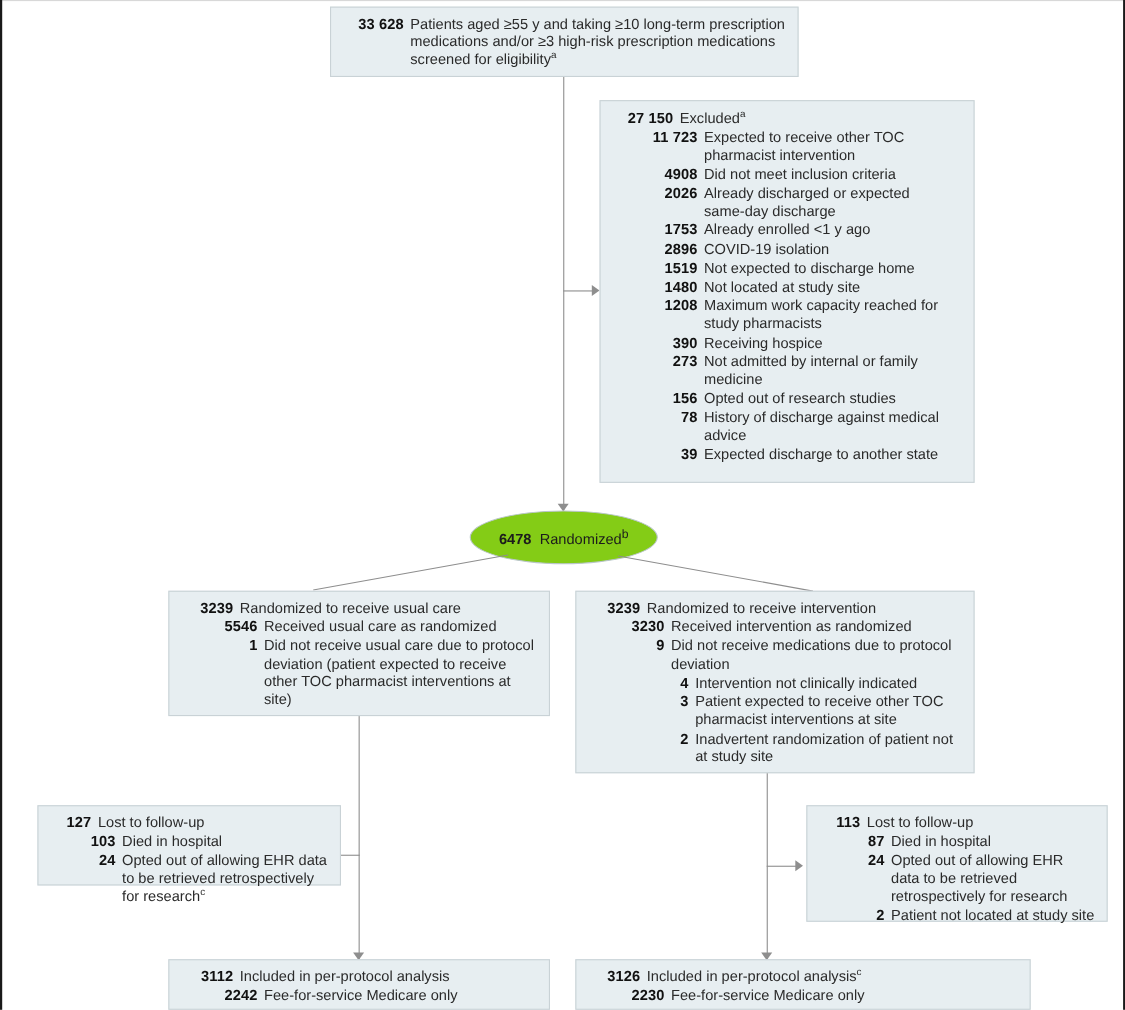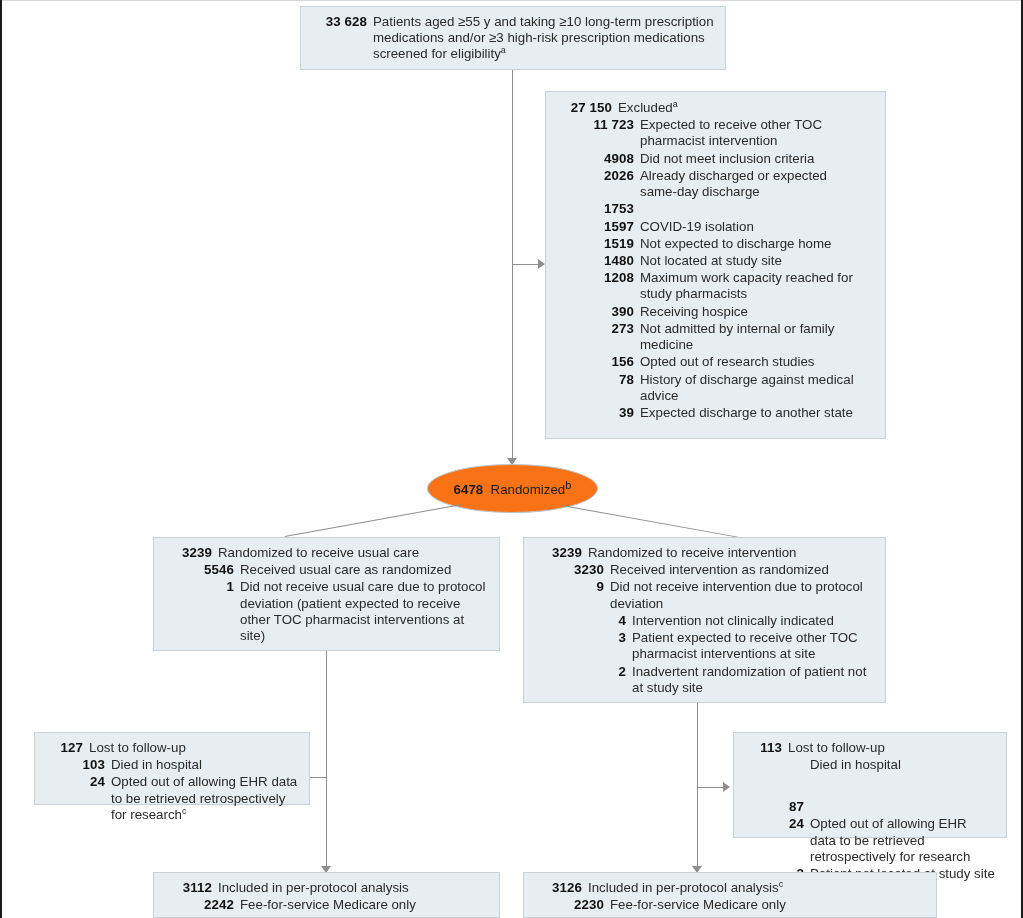--- a/index.html
+++ b/index.html
@@ -19,21 +19,21 @@
   
   .box{
     position:absolute;
     background:#e7eef1;
     border:1px solid #c9d2d6;
     box-sizing:border-box;
     padding:7px 10px 8px 10px;
   }
   .ellipse{
     position:absolute;
-    background:#f97316;
+    background:#84cc16;
     border:1px solid #b9c5ca;
     border-radius:50%;
     box-sizing:border-box;
     display:flex;align-items:center;justify-content:center;
   }
 
   
   .row{display:flex;align-items:flex-start;line-height:1.22;margin-bottom:1px;}
   .num{
     font-weight:bold;
@@ -109,23 +109,24 @@
     <div class="row lvl1 ind1">
       <div class="num" style="width:58px;">4908</div>
       <div class="lbl">Did not meet inclusion criteria</div>
     </div>
     <div class="row lvl1 ind1">
       <div class="num" style="width:58px;">2026</div>
       <div class="lbl">Already discharged or expected same-day discharge</div>
     </div>
     <div class="row lvl1 ind1">
       <div class="num" style="width:58px;">1753</div>
-    </div>
-    <div class="row lvl1 ind1">
-      <div class="num" style="width:58px;">1597</div>
+      <div class="lbl">Already enrolled &lt;1 y ago</div>
+    </div>
+    <div class="row lvl1 ind1">
+      <div class="num" style="width:58px;">2896</div>
       <div class="lbl">COVID-19 isolation</div>
     </div>
     <div class="row lvl1 ind1">
       <div class="num" style="width:58px;">1519</div>
       <div class="lbl">Not expected to discharge home</div>
     </div>
     <div class="row lvl1 ind1">
       <div class="num" style="width:58px;">1480</div>
       <div class="lbl">Not located at study site</div>
     </div>
@@ -184,21 +185,21 @@
     <div class="row lvl0">
       <div class="num" style="width:48px;">3239</div>
       <div class="lbl">Randomized to receive intervention</div>
     </div>
     <div class="row lvl1 ind1">
       <div class="num" style="width:48px;">3230</div>
       <div class="lbl">Received intervention as randomized</div>
     </div>
     <div class="row lvl1 ind1">
       <div class="num" style="width:48px;">9</div>
-      <div class="lbl">Did not receive intervention due to protocol deviation</div>
+      <div class="lbl">Did not receive medications due to protocol deviation</div>
     </div>
     <div class="row lvl2 ind2">
       <div class="num" style="width:48px;">4</div>
       <div class="lbl">Intervention not clinically indicated</div>
     </div>
     <div class="row lvl2 ind2">
       <div class="num" style="width:48px;">3</div>
       <div class="lbl">Patient expected to receive other TOC pharmacist interventions at site</div>
     </div>
     <div class="row lvl2 ind2">
@@ -231,21 +232,21 @@
       <div class="lbl"><span>Opted out of allowing EHR data to be retrieved retrospectively for research</span><sup>c</sup></div>
     </div>
   </div>
 
   <div class="box" style="left:733px;top:732px;width:274px;height:106px;">
     <div class="row lvl0">
       <div class="num" style="width:38px;">113</div>
       <div class="lbl">Lost to follow-up</div>
     </div>
     <div class="row lvl1 ind1">
-      <div class="num" style="width:38px;margin-top:42px;">87</div>
+      <div class="num" style="width:38px;">87</div>
       <div class="lbl">Died in hospital</div>
     </div>
     <div class="row lvl1 ind1">
       <div class="num" style="width:38px;">24</div>
       <div class="lbl">Opted out of allowing EHR data to be retrieved retrospectively for research</div>
     </div>
     <div class="row lvl1 ind1">
       <div class="num" style="width:38px;">2</div>
       <div class="lbl">Patient not located at study site</div>
     </div>

